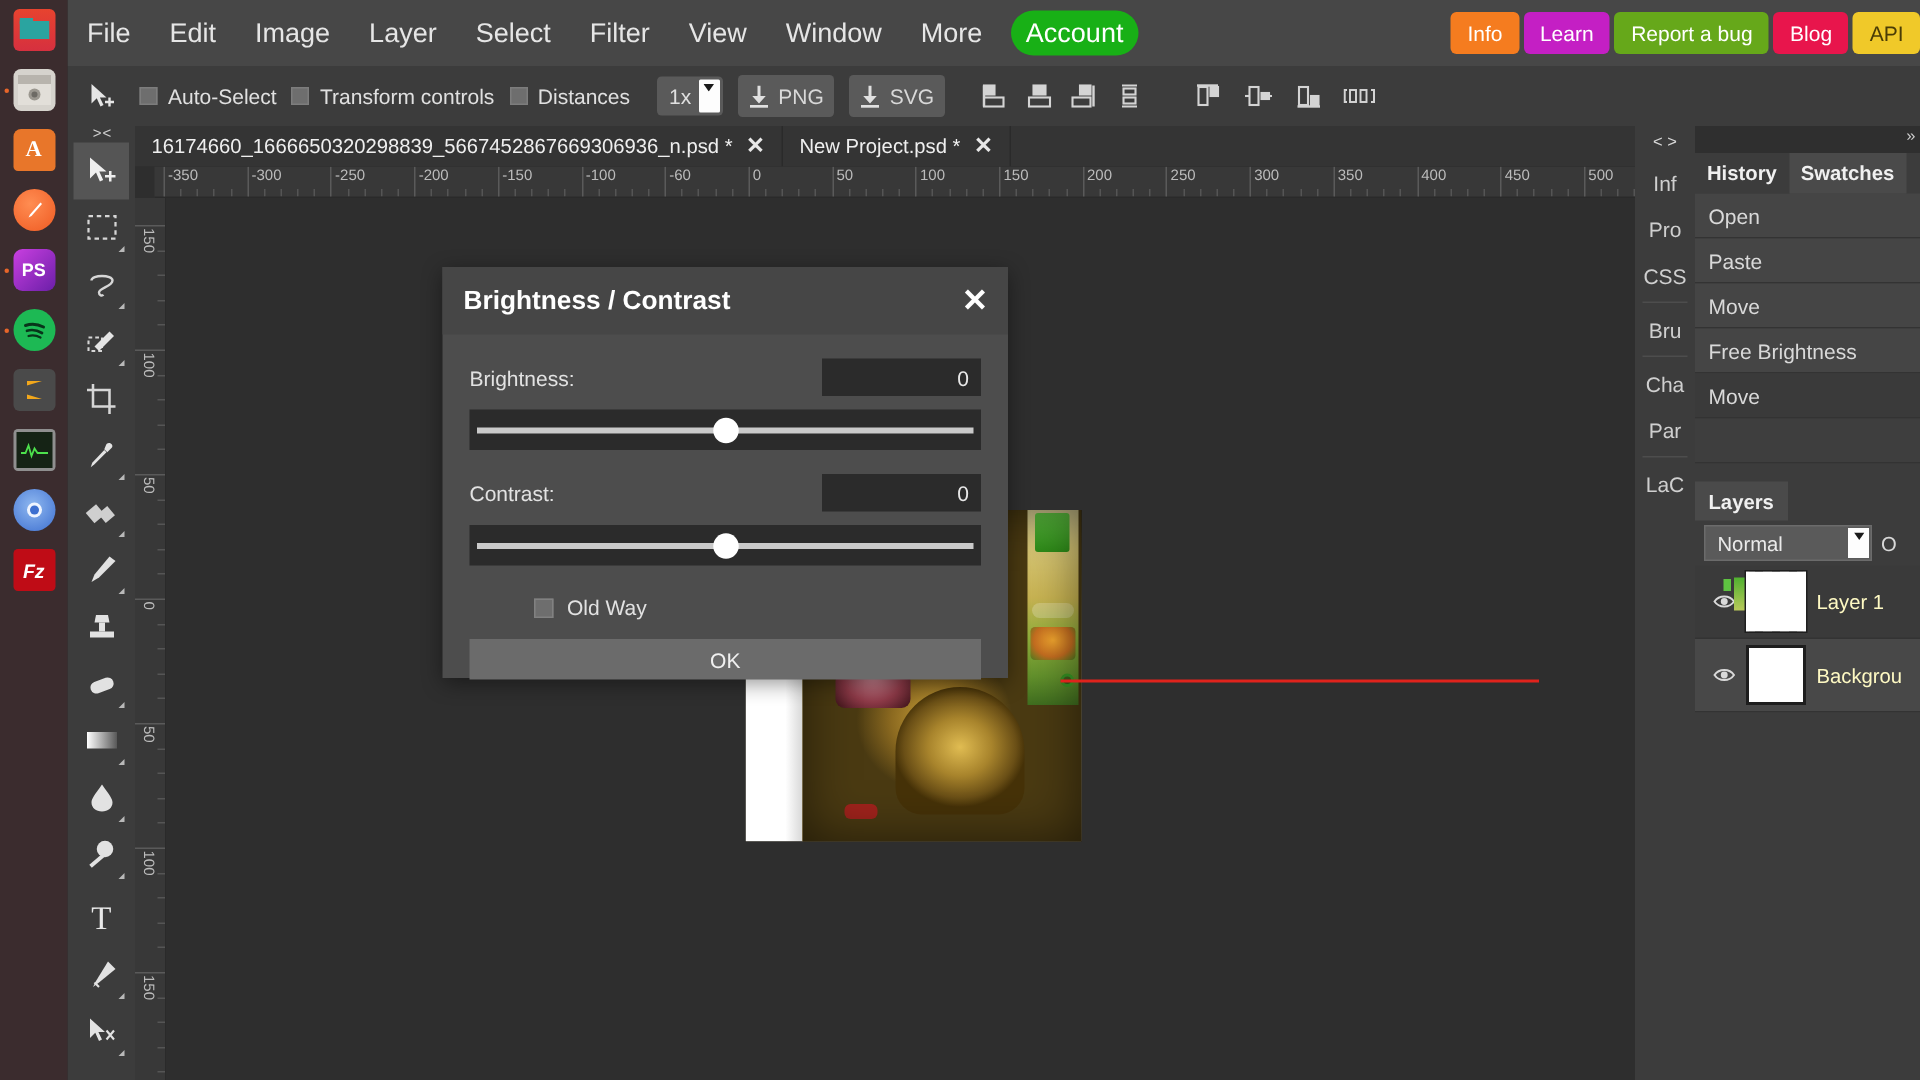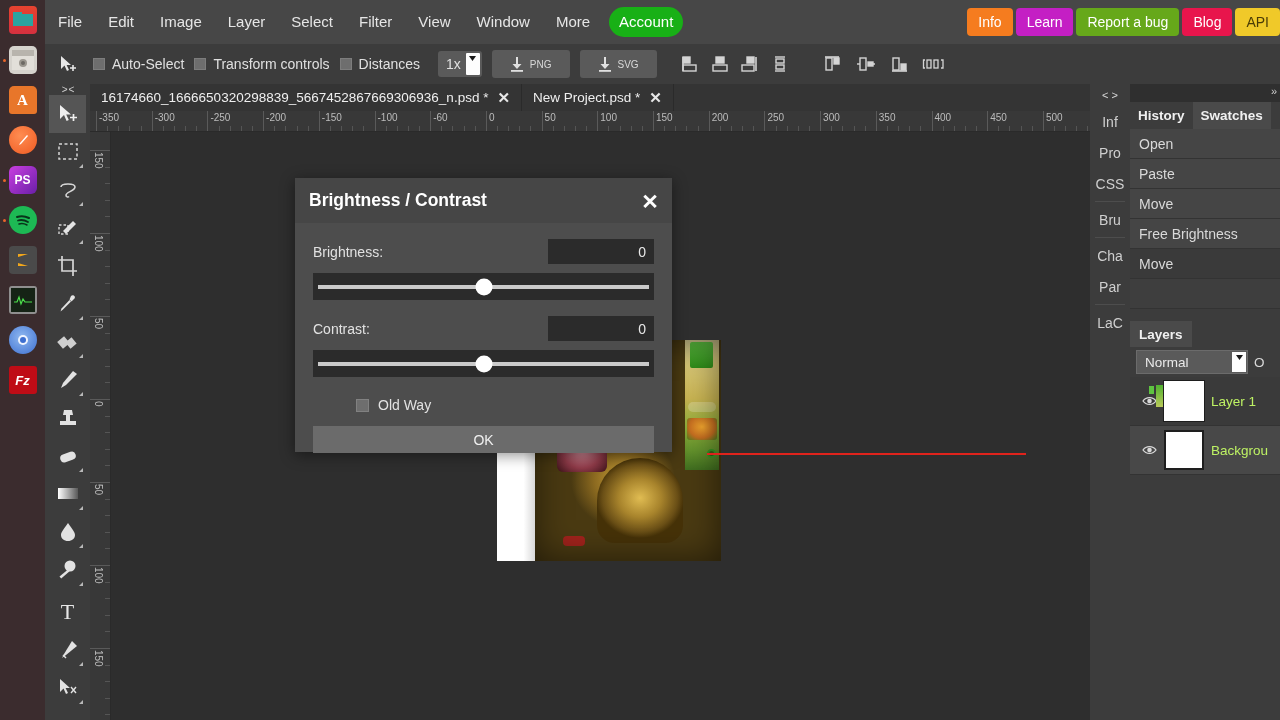--- a/index.html
+++ b/index.html
@@ -34,21 +34,21 @@
   .dot { position: absolute; left: 3px; top: 50%; margin-top: -1.5px;
          width: 3px; height: 3px; border-radius: 50%; background: #e8662a; }
 
   
   .menubar {
     position: absolute; left: 45px; top: 0; width: 1235px; height: 44px;
     background: #474747;
     display: flex; align-items: center;
   }
   .menu-item {
-    padding: 4px 13px; font-size: 15px; color: #e6e6e6;
+    padding: 4px 13px; font-size: 18px; color: #e6e6e6;
     line-height: 20px; white-space: nowrap;
   }
   .menu-item.accent {
     background: #18b016; color: #fff; border-radius: 15px;
     padding: 5px 10px; margin-left: 6px;
   }
   .menu-right { margin-left: auto; display: flex; align-items: center; gap: 3px; padding-right: 0px;}
   .pill {
     font-size: 14px; color: #fff; padding: 6px 11px; border-radius: 4px;
     white-space: nowrap; line-height: 16px;
@@ -70,22 +70,22 @@
     margin-left: 18px; background: #5a5a5a; border-radius: 3px;
     height: 26px; display: flex; align-items: center; padding: 0 2px 0 8px; gap:5px;
   }
   .zoom-sel .lbl { font-size: 14px; color: #e0e0e0; }
   .zoom-sel .arrowbox {
     width: 14px; height: 22px; background: #fdfdfd; border-radius:1px;
     display:flex; align-items:flex-start; justify-content:center; padding-top:3px;
   }
   .dlbtn {
     margin-left: 10px; background: #5a5a5a; border-radius: 3px; height: 28px;
-    display: flex; align-items: center; gap: 6px; padding: 0 18px;
-    font-size: 10px; color: #d8d8d8;
+    display: flex; align-items: center; gap: 6px; padding: 0 7px;
+    font-size: 14px; color: #d8d8d8;
   }
   .alignsec { display: flex; align-items: center; gap: 4px; margin-left: 20px; }
   .alignsec.g2 { margin-left: 26px; gap: 8px;}
   .align-btn { width: 26px; height: 26px; display:flex; align-items:center; justify-content:center; }
 
   
   .toolbox {
     position: absolute; left: 45px; top: 84px; width: 45px; height: 636px;
     background: #3c3c3c; display: flex; flex-direction: column; align-items: center;
     z-index: 20;
@@ -113,21 +113,21 @@
     border-right: 1px solid #2a2a2a;
   }
   .tab .x { font-size: 15px; color: #e8e8e8; line-height: 1; font-weight: 600;}
 
   
   .canvas-wrap {
     position: absolute; left: 90px; top: 111px; width: 1000px; height: 609px;
     background: #2e2e2e; overflow: hidden;
   }
   .ruler-h {
-    position: absolute; left: 0; top: 0; width: 1000px; height: 21px;
+    position: absolute; left: 13px; top: 0; width: 1000px; height: 21px;
     background: #383838; border-bottom: 1px solid #2a2a2a; overflow: hidden;
   }
   .ruler-v {
     position: absolute; left: 0; top: 21px; width: 21px; height: 588px;
     background: #383838; border-right: 1px solid #2a2a2a; overflow: hidden;
   }
   .rh-tick { position: absolute; top: 0; width: 1px; height: 21px;
      border-left: 1px solid #5a5a5a; }
   .rh-lab { position: absolute; top: 1px; font-size: 10px; color: #bcbcbc;
      padding-left: 3px; white-space: nowrap; font-family:"Liberation Sans",sans-serif;}
@@ -232,21 +232,21 @@
   .blend-sel .arrowbox { position:absolute; right: 1px; top: 1px; width: 14px; height: 20px;
     background: #fdfdfd; display:flex;align-items:flex-start;justify-content:center;padding-top:3px;}
   .blend-right { font-size: 13.5px; color: #d8d8d8; }
   .layer-row {
     height: 49px; display:flex; align-items:center; gap: 7px; padding-left: 12px;
     border-bottom: 1px solid #333; background: #484848;
   }
   .layer-row.sel { background: #3a3a3a; }
   .layer-thumb { width: 40px; height: 40px; background: #fff; border: 2px solid #1e1e1e; }
   .layer-thumb.dashed { border: 2px dashed #ffffff; outline: 1px solid #1e1e1e;}
-  .layer-name { font-size: 13.5px; color: #bef264; white-space: nowrap; }
+  .layer-name { font-size: 13.5px; color: #fef9c3; white-space: nowrap; }
   .eye { width: 15px; height: 12px; flex: 0 0 15px; }
   .lt-photo {
     width:100%; height:100%;
     background:
       radial-gradient(ellipse 9px 8px at 19px 25px, #c9a13a 0%, #6e5418 70%, #3a2a0c 100%),
       linear-gradient(to bottom,#4c4420 0%,#8e7f45 25%,#cdbd8e 55%,#ded2ae 78%,#b9a77f 100%);
     position: relative;
   }
   .lt-photo .gb { position:absolute; right:3px; top:2px; width:7px; height:22px;
      background: linear-gradient(to bottom,#4fb12f,#b9c95a); }

